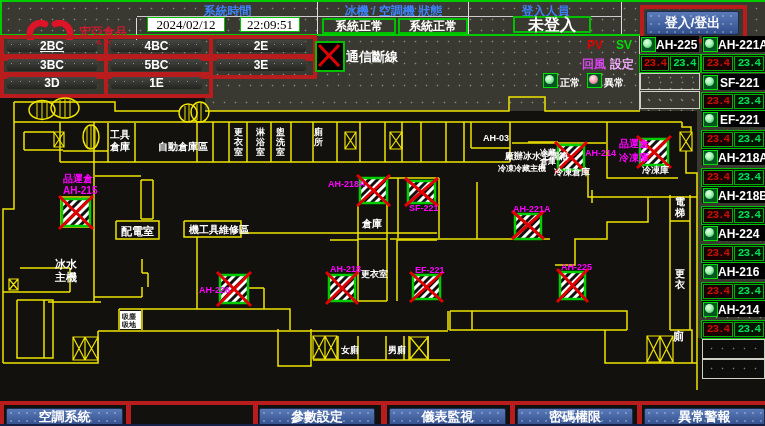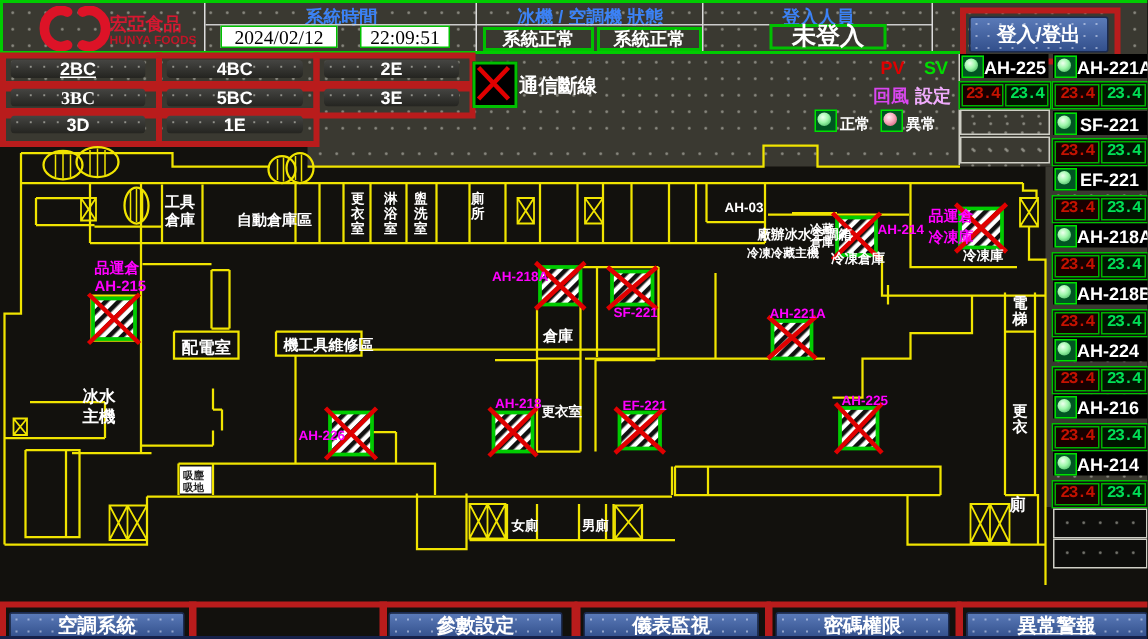--- a/index.html
+++ b/index.html
@@ -38,21 +38,21 @@
   <div class="abs" style="left:639px;top:36px;width:1px;height:74px;background:#cfcfc6;"></div>
 
   <div class="abs" style="left:0;top:0;width:765px;height:2px;background:#00cc00;"></div>
 
   <div class="abs" style="left:0;top:0;width:2px;height:35px;background:#00cc00;"></div>
 
   <div class="abs" style="left:0;top:34px;width:640px;height:2px;background:#00cc00;"></div>
 
   <div class="abs" style="left:0;top:2px;width:765px;height:32px;">
 
-    <div class="abs" style="left:0;top:0;width:137px;height:32px;">
+    <div class="abs" style="left:0;top:16px;width:137px;height:32px;text-align:center;">
 
       <svg class="abs" style="left:26px;top:2px;" width="48" height="30" viewBox="0 0 48 30">
         <path d="M 19 4 A 11 12 0 1 0 19 26" stroke="#dd1327" stroke-width="6.5" fill="none" stroke-linecap="round"></path>
         <path d="M 29 4 A 11 12 0 1 1 29 26" stroke="#dd1327" stroke-width="6.5" fill="none" stroke-linecap="round"></path>
       </svg>
 
       <div class="abs" style="left:73px;top:6px;width:60px;height:13px;color:#d41830;font-size:12px;font-weight:bold;">宏亞食品</div>
       <div class="abs" style="left:73px;top:20px;width:60px;height:9px;color:#c01527;font-size:8px;font-weight:bold;">HUNYA FOODS</div>
       <div class="abs" style="left:136px;top:0;width:1px;height:32px;background:#ddd;"></div>
     </div>
@@ -96,21 +96,21 @@
         <div class="abs gridbtn" style="left:3px;top:1px;width:90px;height:12px;line-height:12px;text-decoration:underline;">2BC</div>
       </div>
     <div class="abs gframe" style="left:104px;top:0;width:101px;height:18px;">
         <div class="abs gridbtn" style="left:3px;top:1px;width:91px;height:12px;line-height:12px;">4BC</div>
       </div>
     <div class="abs gframe" style="left:209px;top:0;width:100px;height:18px;">
         <div class="abs gridbtn" style="left:3px;top:1px;width:90px;height:12px;line-height:12px;">2E</div>
       </div>
 
     <div class="abs gframe" style="left:0;top:19px;width:100px;height:17px;">
-        <div class="abs gridbtn" style="left:3px;top:1px;width:90px;height:12px;line-height:12px;font-family:Liberation Serif, serif;">3BC</div>
+        <div class="abs gridbtn" style="left:3px;top:1px;width:90px;height:12px;line-height:12px;">3BC</div>
       </div>
     <div class="abs gframe" style="left:104px;top:19px;width:101px;height:17px;">
         <div class="abs gridbtn" style="left:3px;top:1px;width:91px;height:12px;line-height:12px;">5BC</div>
       </div>
     <div class="abs gframe" style="left:209px;top:19px;width:100px;height:17px;">
         <div class="abs gridbtn" style="left:3px;top:1px;width:90px;height:12px;line-height:12px;">3E</div>
       </div>
 
     <div class="abs gframe" style="left:0;top:37px;width:100px;height:18px;">
         <div class="abs gridbtn" style="left:3px;top:1px;width:90px;height:12px;line-height:12px;">3D</div>
@@ -484,18 +484,18 @@
     <div class="abs gframe" style="left:253px;top:0px;width:124px;height:23px;">
         <div class="abs navbtn" style="left:2px;top:3px;width:114px;height:16px;line-height:16px;">參數設定</div>
       </div>
     <div class="abs gframe" style="left:383px;top:0px;width:123px;height:23px;">
         <div class="abs navbtn" style="left:2px;top:3px;width:115px;height:16px;line-height:16px;">儀表監視</div>
       </div>
     <div class="abs gframe" style="left:511px;top:0px;width:122px;height:23px;">
         <div class="abs navbtn" style="left:2px;top:3px;width:114px;height:16px;line-height:16px;">密碼權限</div>
       </div>
     <div class="abs gframe" style="left:638px;top:0px;width:127px;height:23px;">
-        <div class="abs navbtn" style="left:2px;top:3px;width:119px;height:16px;line-height:16px;text-decoration:underline;">異常警報</div>
+        <div class="abs navbtn" style="left:2px;top:3px;width:119px;height:16px;line-height:16px;">異常警報</div>
       </div>
   </div>
 
   <div class="abs" style="left:0;top:424px;width:765px;height:2px;background:#16214a;"></div>
 </div>
 
 </body></html>

